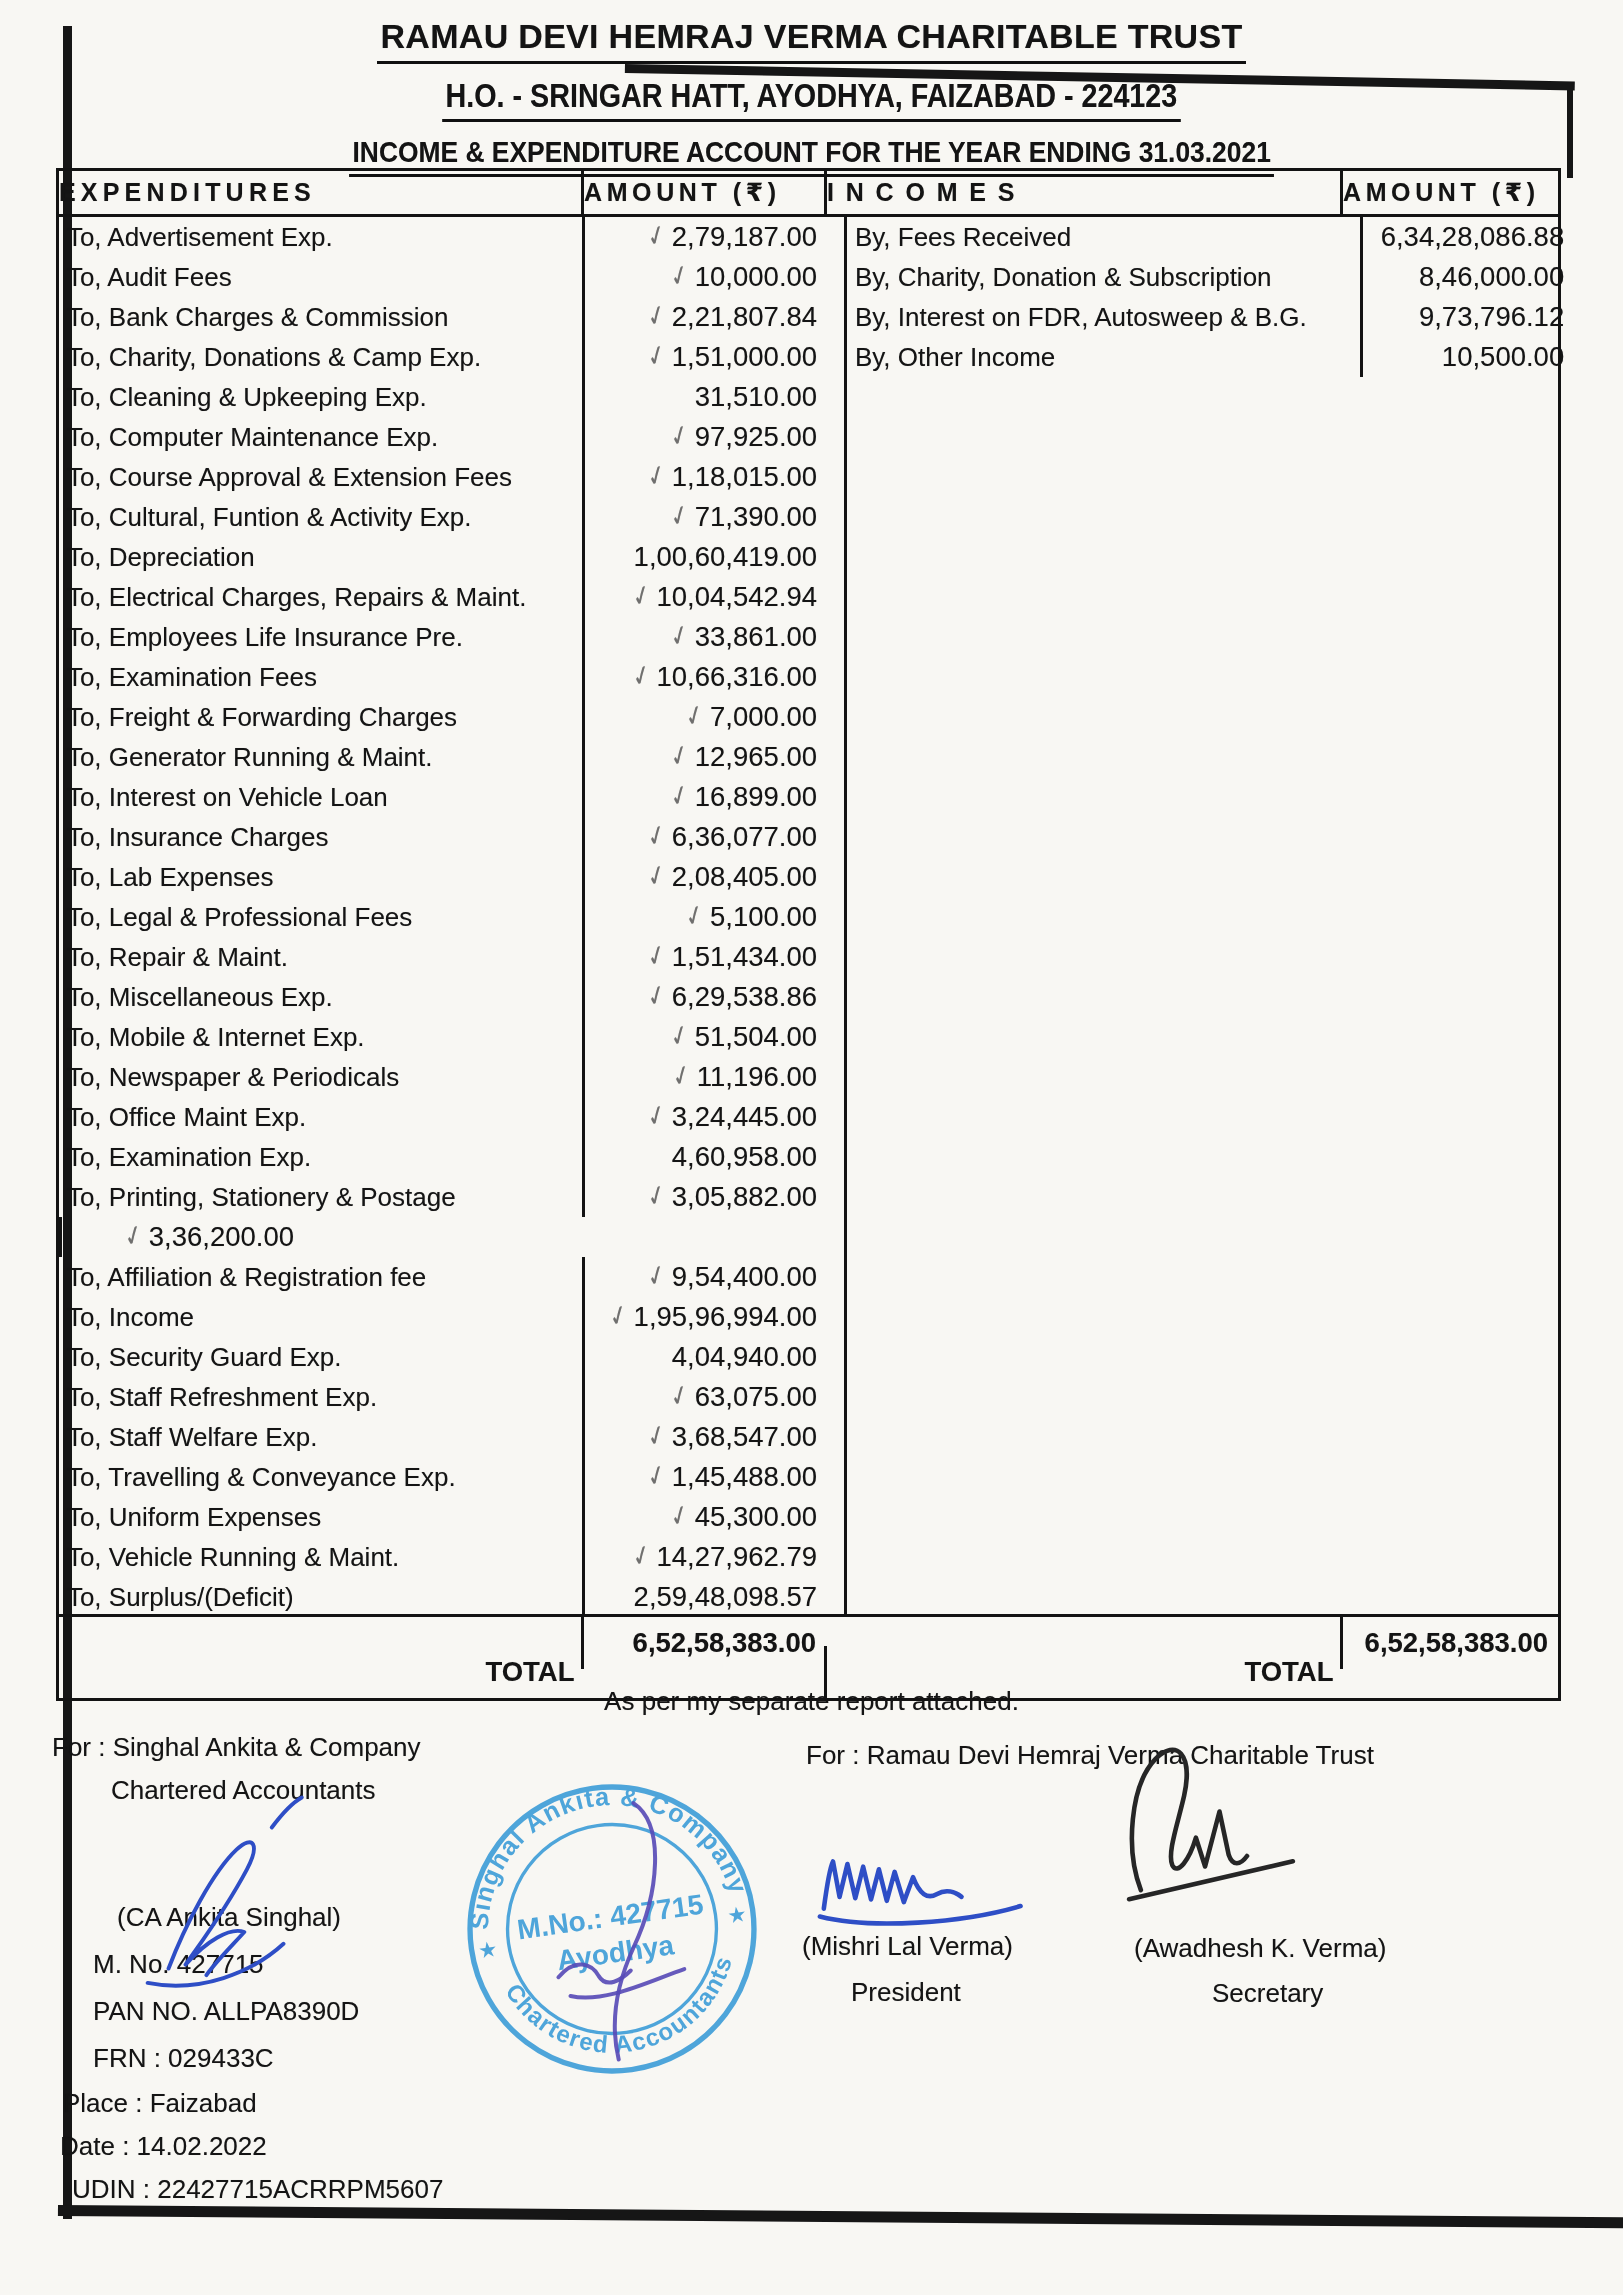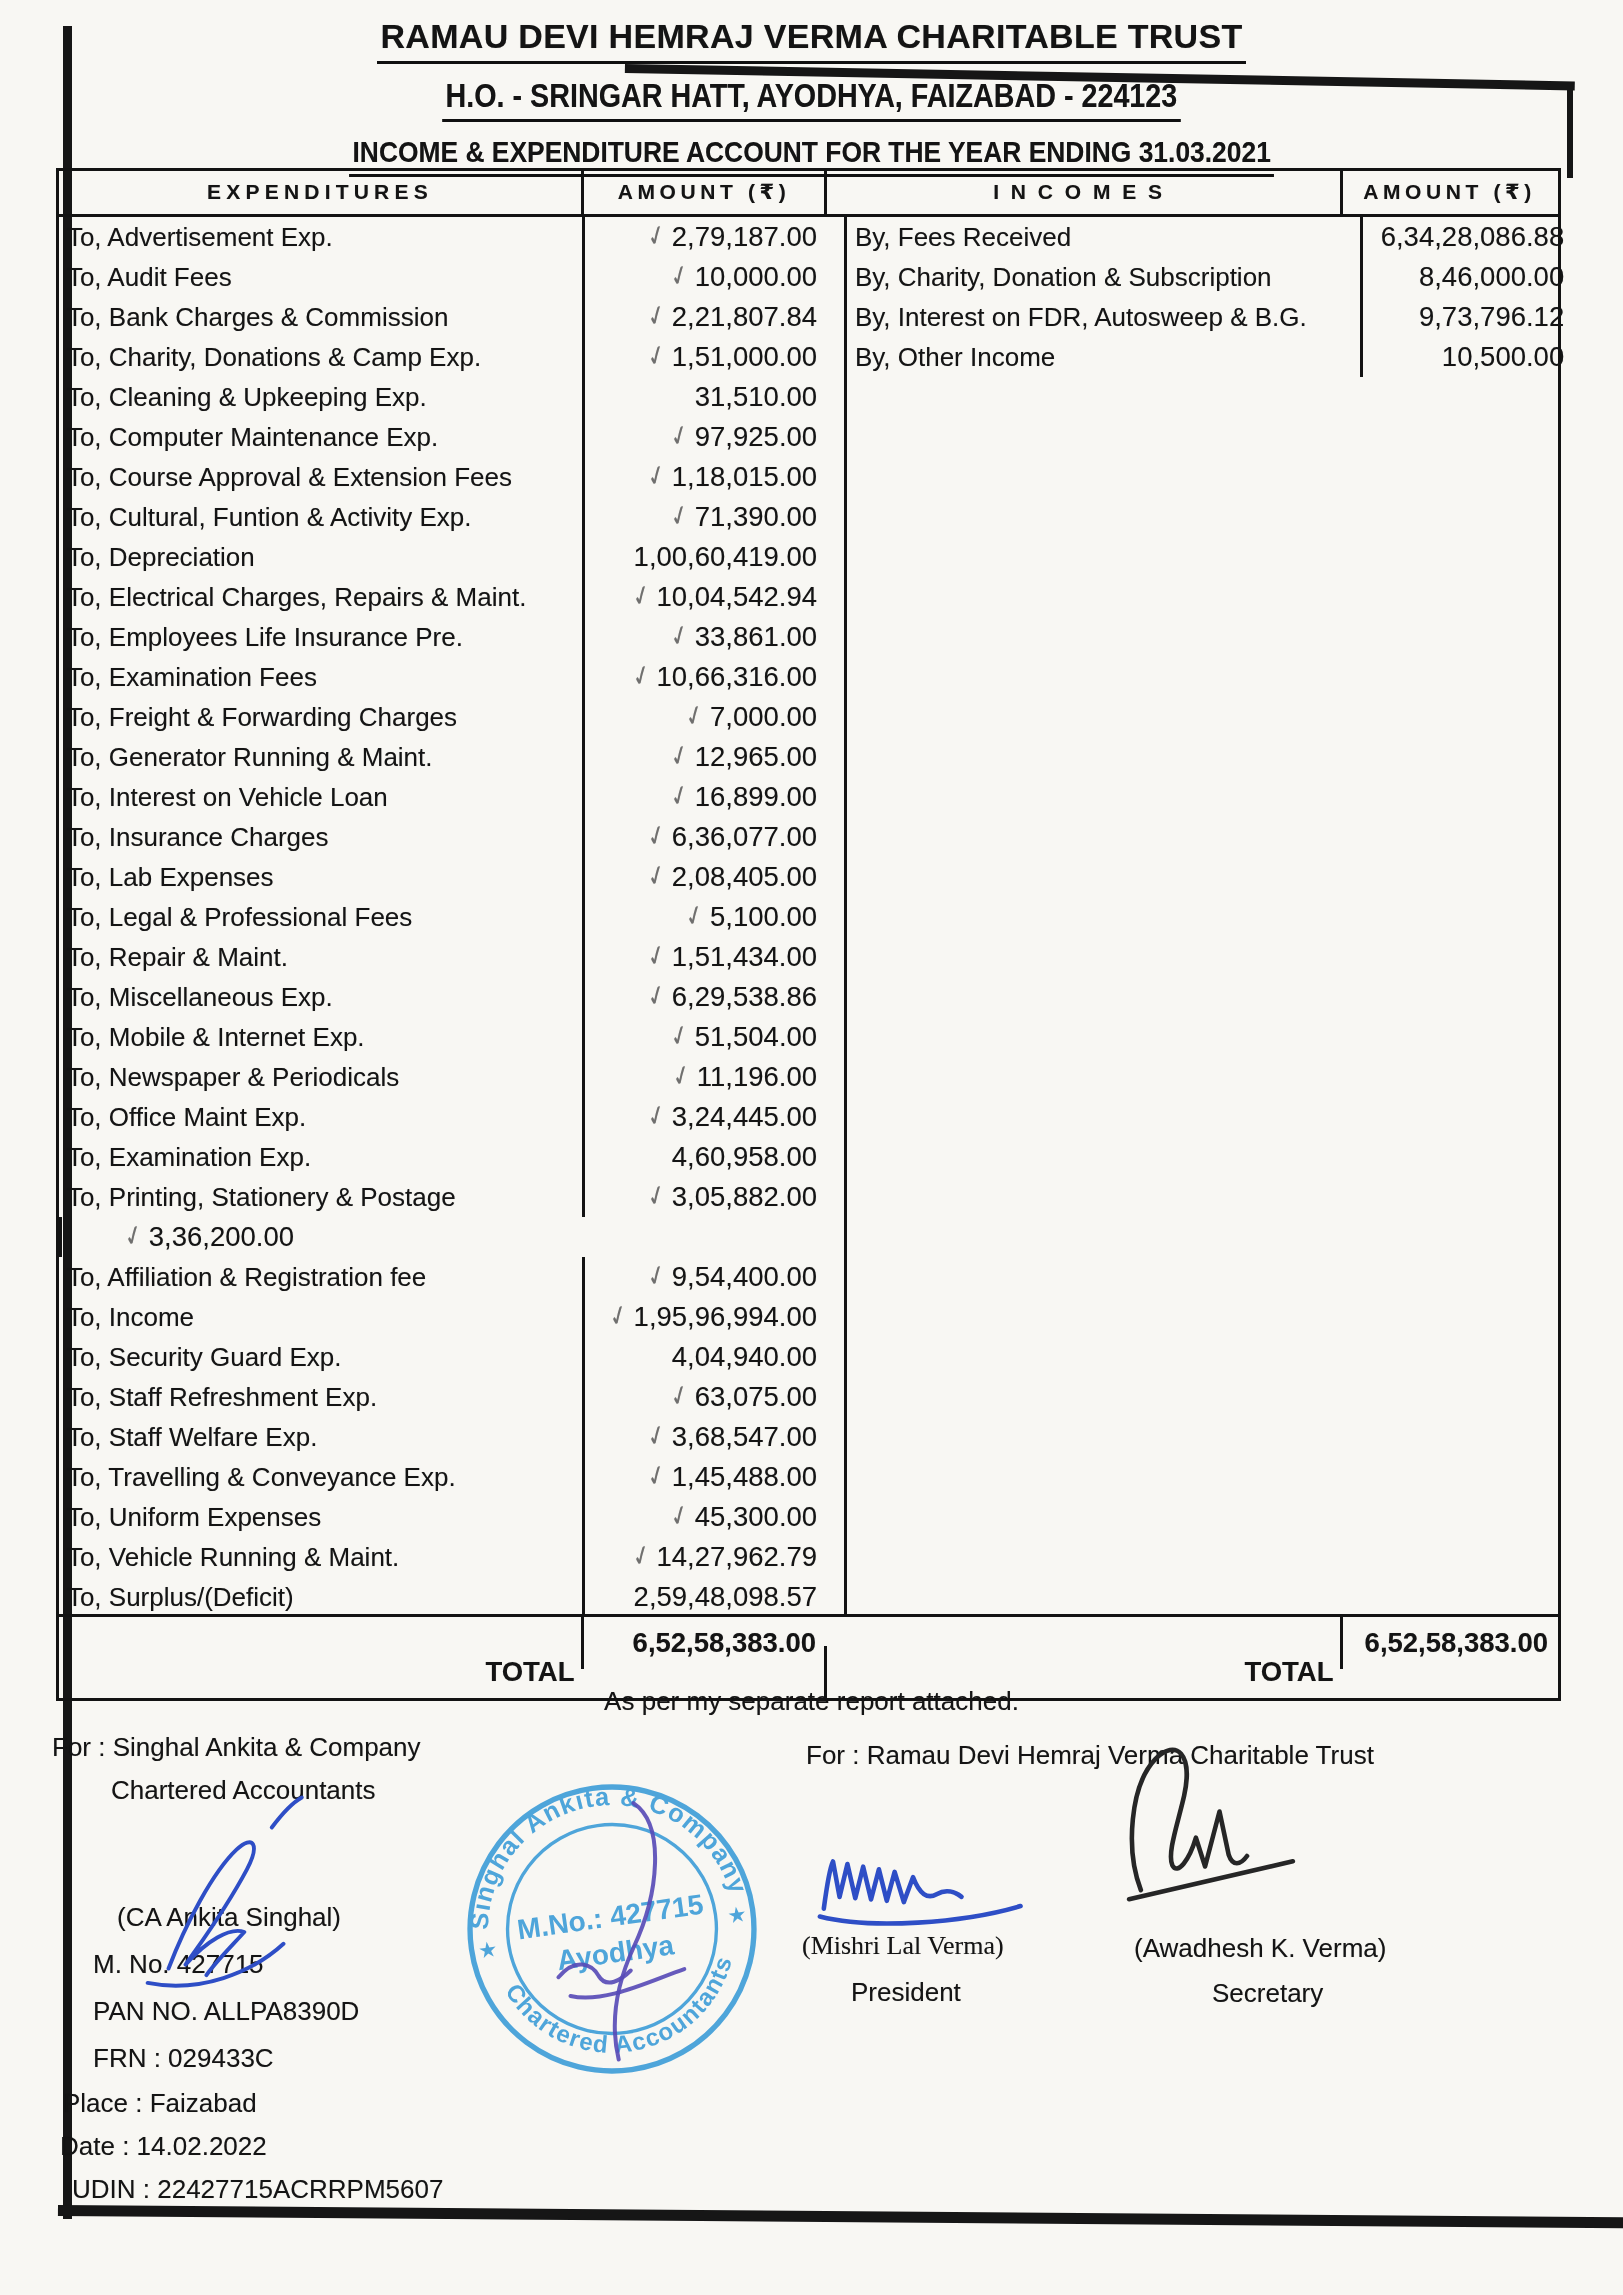--- a/index.html
+++ b/index.html
@@ -31,22 +31,22 @@
 
   
   .acc-table{
     position:absolute;left:56px;top:168px;width:1505px;
     border:3.9px solid #131313;box-sizing:border-box;
     text-shadow:0 0 0.7px rgba(0,0,0,.3);
   }
   .acc-table *{box-sizing:border-box;}
   .thead{display:grid;grid-template-columns:522px 243px 516px 216px;border-bottom:3.9px solid #131313;}
   .thead .th{
-    height:43px;line-height:42px;text-align:center;
-    font-weight:700;font-size:21px;white-space:nowrap;overflow:hidden;
+    height:43px;line-height:42px;
+    font-weight:700;font-size:25px;white-space:nowrap;overflow:hidden;
   }
   .th.b-l{border-left:3.3px solid #131313;}
   .th-exp{letter-spacing:5.2px;}
   .th-amt{letter-spacing:4.6px;}
   .th-inc{letter-spacing:11.8px;}
   .tbody{display:grid;grid-template-columns:766px 732px;height:1397px;gap:19px;}
   .half-right{border-left:3.3px solid #131313;}
   .row{display:flex;height:40px;line-height:40px;font-size:26px;white-space:nowrap;}
   .row .lbl{flex:1;padding-left:7.9px;overflow:hidden;}
   .row .amt{text-align:right;font-size:27.5px;}
@@ -69,21 +69,21 @@
   .auditor-for{left:52px;top:1732px;}
   .auditor-sub{left:111px;top:1775px;}
   .trust-for{left:806px;top:1740px;}
   .ca-name{left:117px;top:1902px;}
   .ca-mno{left:93px;top:1949px;}
   .ca-pan{left:93px;top:1996px;}
   .ca-frn{left:93px;top:2043px;}
   .ca-place{left:63px;top:2088px;}
   .ca-date{left:60px;top:2131px;}
   .ca-udin{left:72px;top:2174px;}
-  .pres-name{left:802px;top:1931px;font-family:Liberation Serif, serif;}
+  .pres-name{left:802px;top:1931px;}
   .pres-title{left:851px;top:1977px;}
   .sec-name{left:1134px;top:1933px;}
   .sec-title{left:1212px;top:1978px;}
 
   svg{position:absolute;overflow:visible;}
   .sig-blue path{stroke:var(--sign-blue,#2e4ec6);fill:none;stroke-linecap:round;stroke-linejoin:round;}
   .sig-black path{stroke:var(--sign-black,#262626);fill:none;stroke-linecap:round;stroke-linejoin:round;}
   .stamp-stroke{stroke:var(--stamp,#41a3e3);fill:none;}
   .stamp-text{fill:var(--stamp,#41a3e3);font-family:"Liberation Sans","DejaVu Sans",sans-serif;font-weight:700;}
   .sig-violet path{stroke:var(--sign-violet,#4a3cba);fill:none;stroke-linecap:round;stroke-linejoin:round;opacity:.9;}

